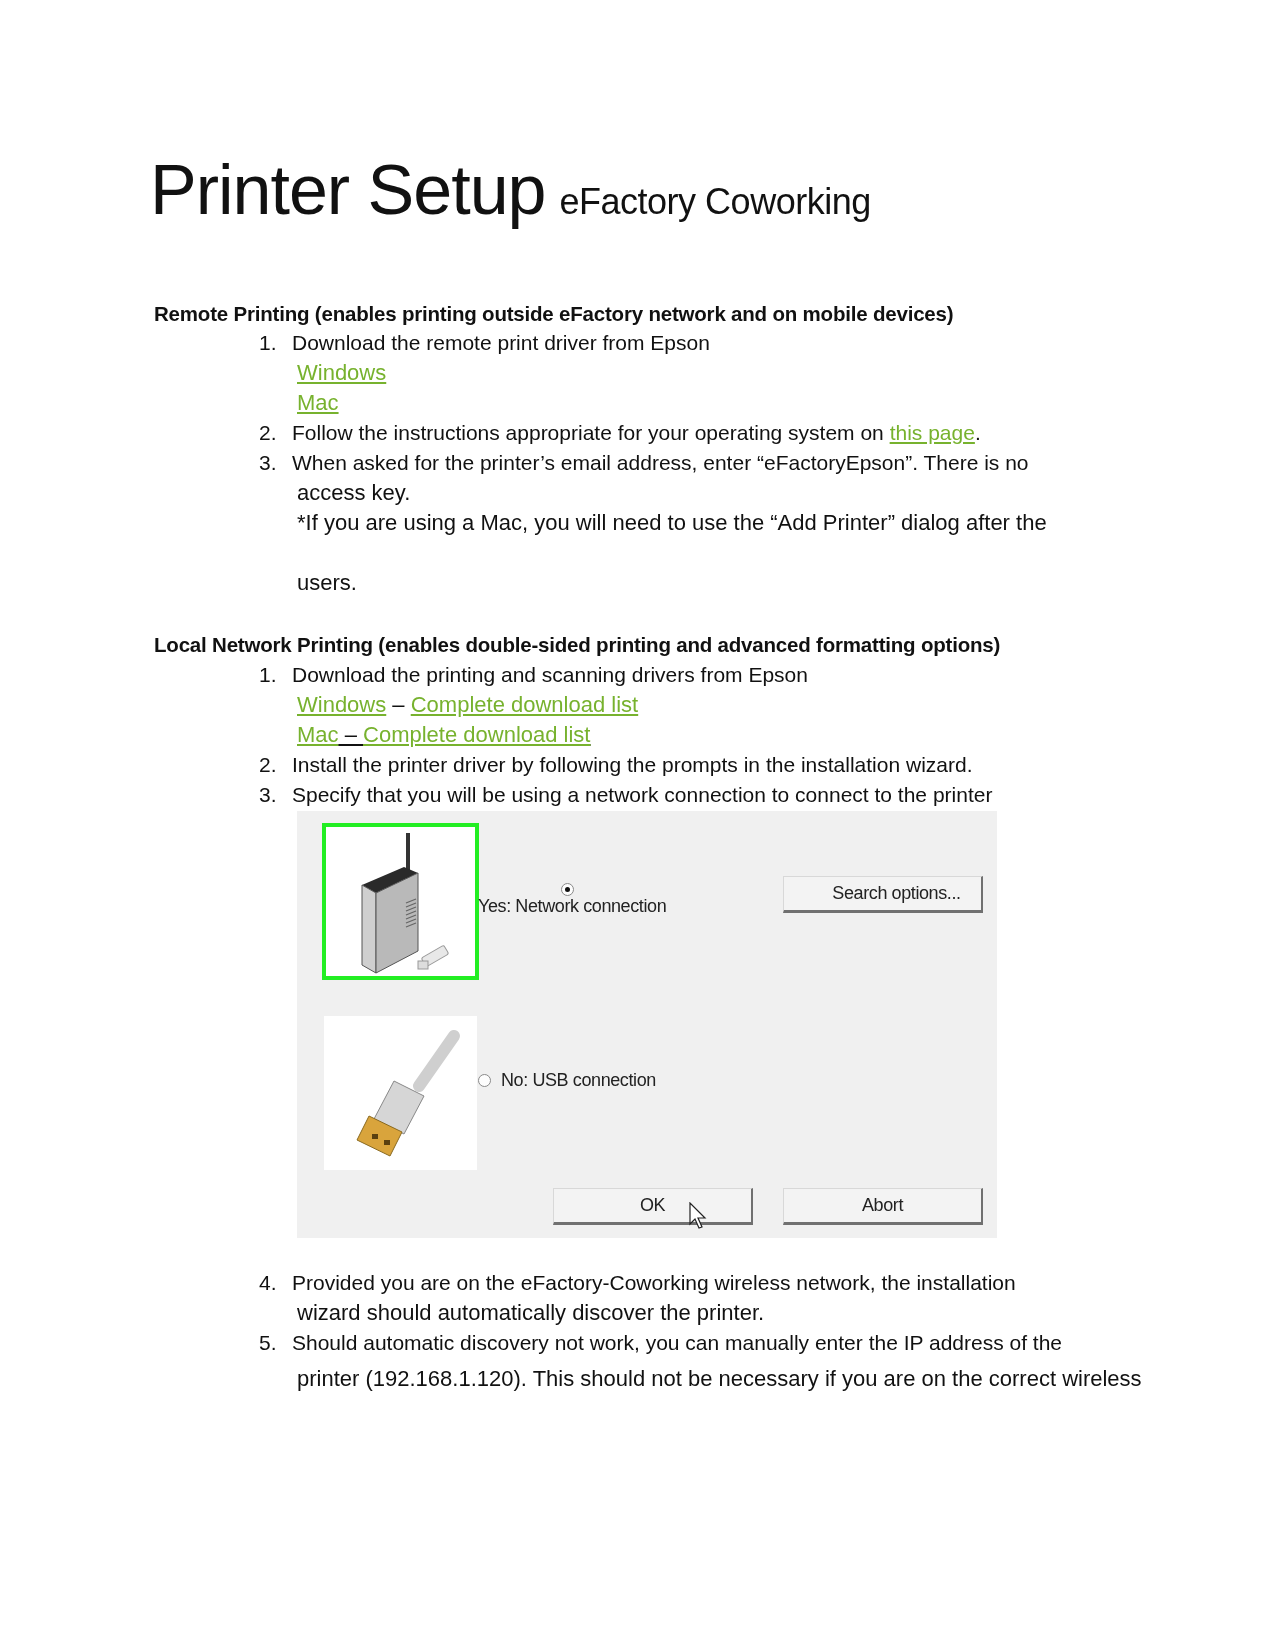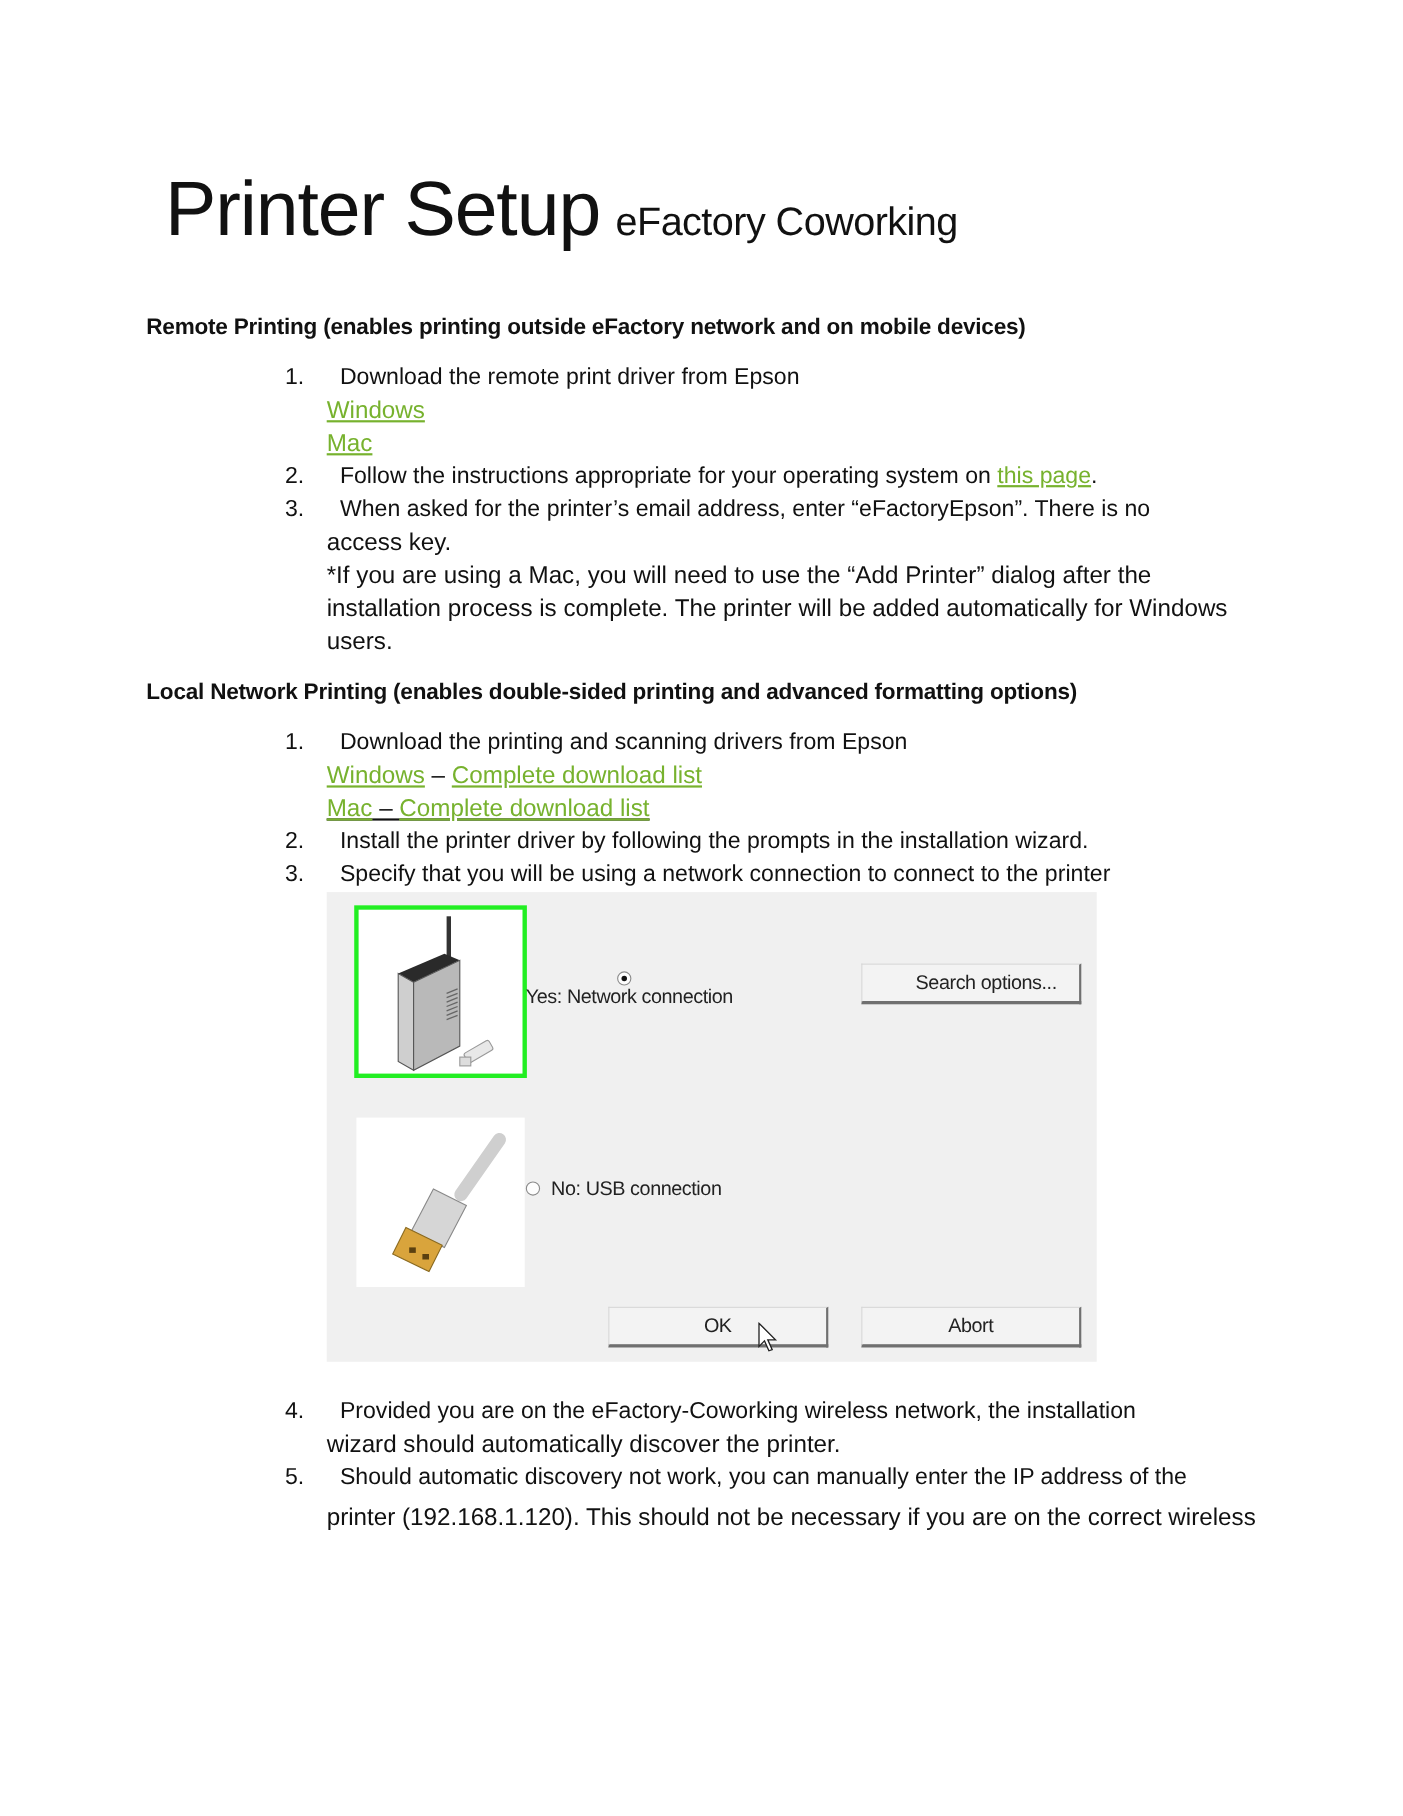--- a/index.html
+++ b/index.html
@@ -2,24 +2,24 @@
 <html><head>
 <meta charset="utf-8">
 <style>
   html, body { margin:0; padding:0; background:#ffffff; }
   body { width:1275px; height:1651px; position:relative; overflow:hidden;
          font-family:"Liberation Sans", sans-serif; color:#111; }
   .page { position:absolute; left:0; top:0; width:1076px; height:1651px; }
   .title { position:absolute; left:150px; top:150px; white-space:nowrap; }
   .title-main { font-size:70px; font-weight:normal; letter-spacing:-1px; }
   .title-sub { font-size:36px; margin-left:14px; letter-spacing:-0.5px; }
-  .heading { position:absolute; left:133px; font-size:20.5px; font-weight:bold; white-space:nowrap; letter-spacing:-0.2px; }
+  .heading { position:absolute; left:154px; font-size:20.5px; font-weight:bold; white-space:nowrap; letter-spacing:-0.2px;margin-top:16px; }
   .li { position:absolute; left:259px; font-size:21px; line-height:30px; white-space:nowrap; }
   .num { position:absolute; left:0; width:30px; }
-  .txt { position:absolute; left:50px;text-align:center; }
+  .txt { position:absolute; left:33px;text-align:center; }
   .link { color:#77b22e; text-decoration:underline; text-decoration-color:#77b22e; cursor:pointer; }
   .line { position:absolute; left:297px; font-size:22px; line-height:30px; white-space:nowrap; }
   
   .dialog { position:absolute; left:297px; top:811px; width:700px; height:427px; background:#f0f0f0;
             font-family:"Liberation Sans", sans-serif; }
   .imgbox { position:absolute; background:#fff; }
   .imgbox.sel { outline:4px solid #22ee22; outline-offset:-4px; }
   .radio-row { position:absolute; display:flex; align-items:center; font-size:18px; color:#222; letter-spacing:-0.4px; }
   .radio { width:13px; height:13px; border-radius:50%; border:1px solid #8a8a8a; background:#fdfdfd; margin-right:10px; position:relative; box-sizing:border-box; }
   .radio.on::after { content:""; position:absolute; left:3px; top:3px; width:5px; height:5px; border-radius:50%; background:#111; }
@@ -48,21 +48,20 @@
     <span class="num">2.</span>
     <span class="txt"><span>Follow the instructions appropriate for your operating system on </span><span class="link">this page</span><span>.</span></span>
   </div>
 
   <div class="li" style="top:448px;">
     <span class="num">3.</span>
     <span class="txt">When asked for the printer’s email address, enter “eFactoryEpson”. There is no</span>
   </div>
   <div class="line" style="top:478px;">access key.</div>
   <div class="line" style="top:508px;">*If you are using a Mac, you will need to use the “Add Printer” dialog after the</div>
-  <div class="line" style="top:538px;">installation process is complete. The printer will be added automatically for Windows</div>
   <div class="line" style="top:568px;">users.</div>
 
   <div class="heading" style="top:617px;text-align:center;">Local Network Printing (enables double-sided printing and advanced formatting options)</div>
 
   <div class="li" style="top:660px;">
     <span class="num">1.</span>
     <span class="txt">Download the printing and scanning drivers from Epson</span>
   </div>
   <div class="line" style="top:690px;">
     <span class="link">Windows</span><span> – </span><span class="link">Complete download list</span>

